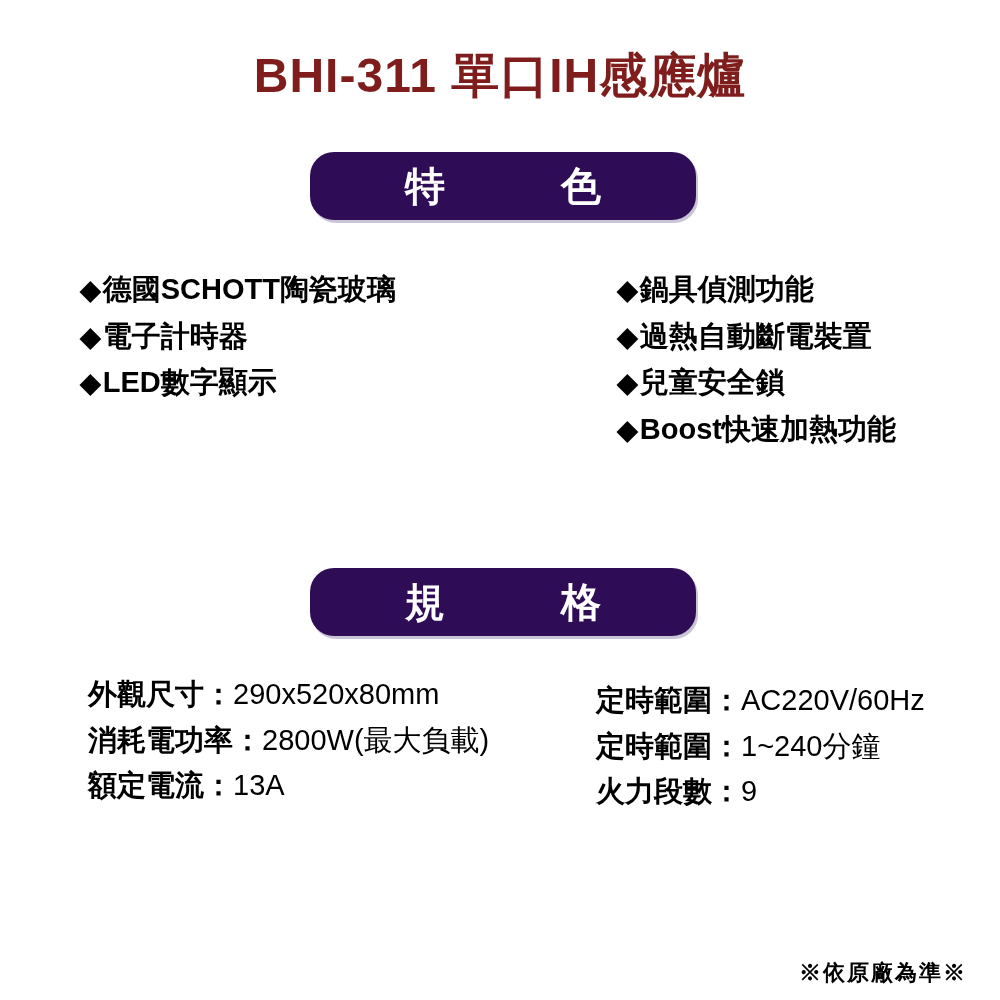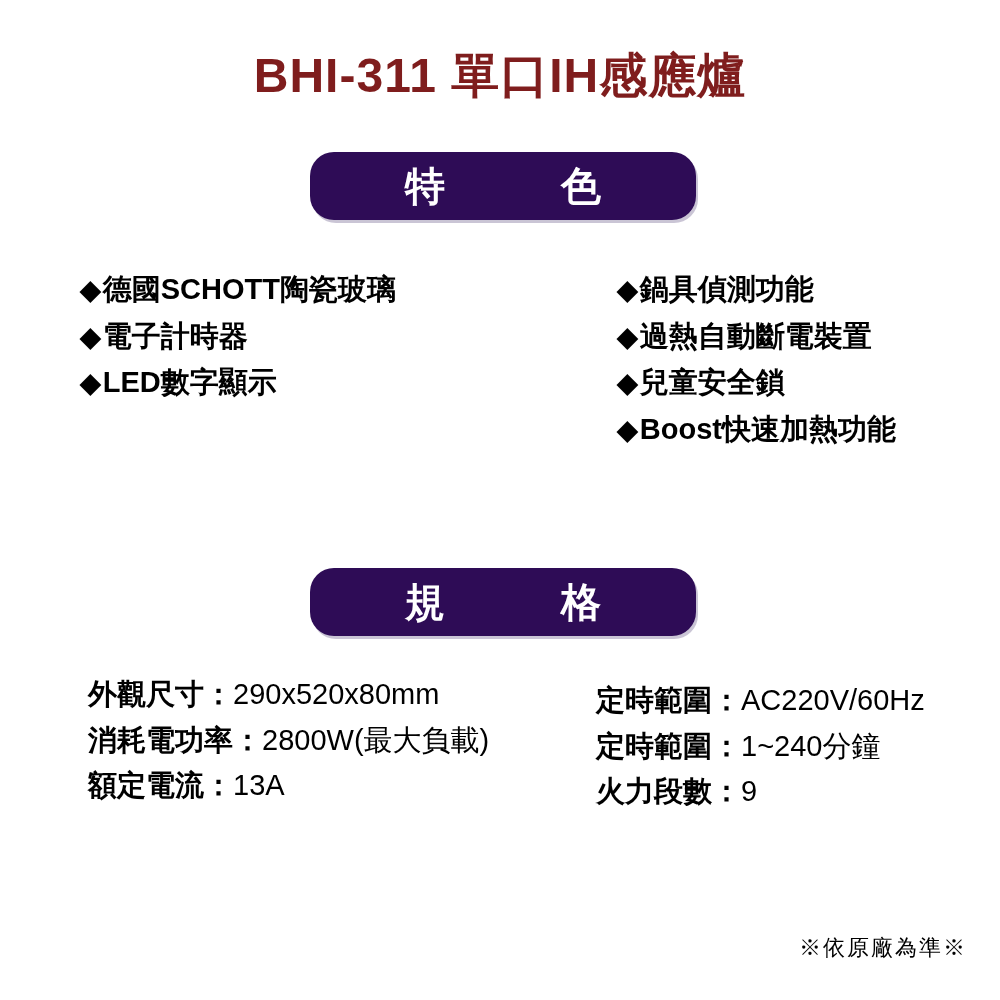--- a/index.html
+++ b/index.html
@@ -62,24 +62,24 @@
     font-size: 29px;
     line-height: 45.5px;
     white-space: nowrap;
   }
   .specs-left  { left: 72px;  top: 672px; margin-left: 16px; }
   .specs-right { left: 596px; top: 678px; }
   .spec-label, .spec-colon { font-weight: bold; }
   .spec-value { font-weight: normal; }
   .footnote {
     position: absolute;
-    top: 933px;
+    top: 958px;
     right: 33px;
     font-size: 22px;
-    font-weight: normal;
+    font-weight: bold;
     letter-spacing: 2px;
     white-space: nowrap;
   }
 </style>
 </head>
 <body>
 
 <div class="page-title">BHI-311 單口IH感應爐</div>
 
 <div class="banner banner-features">

